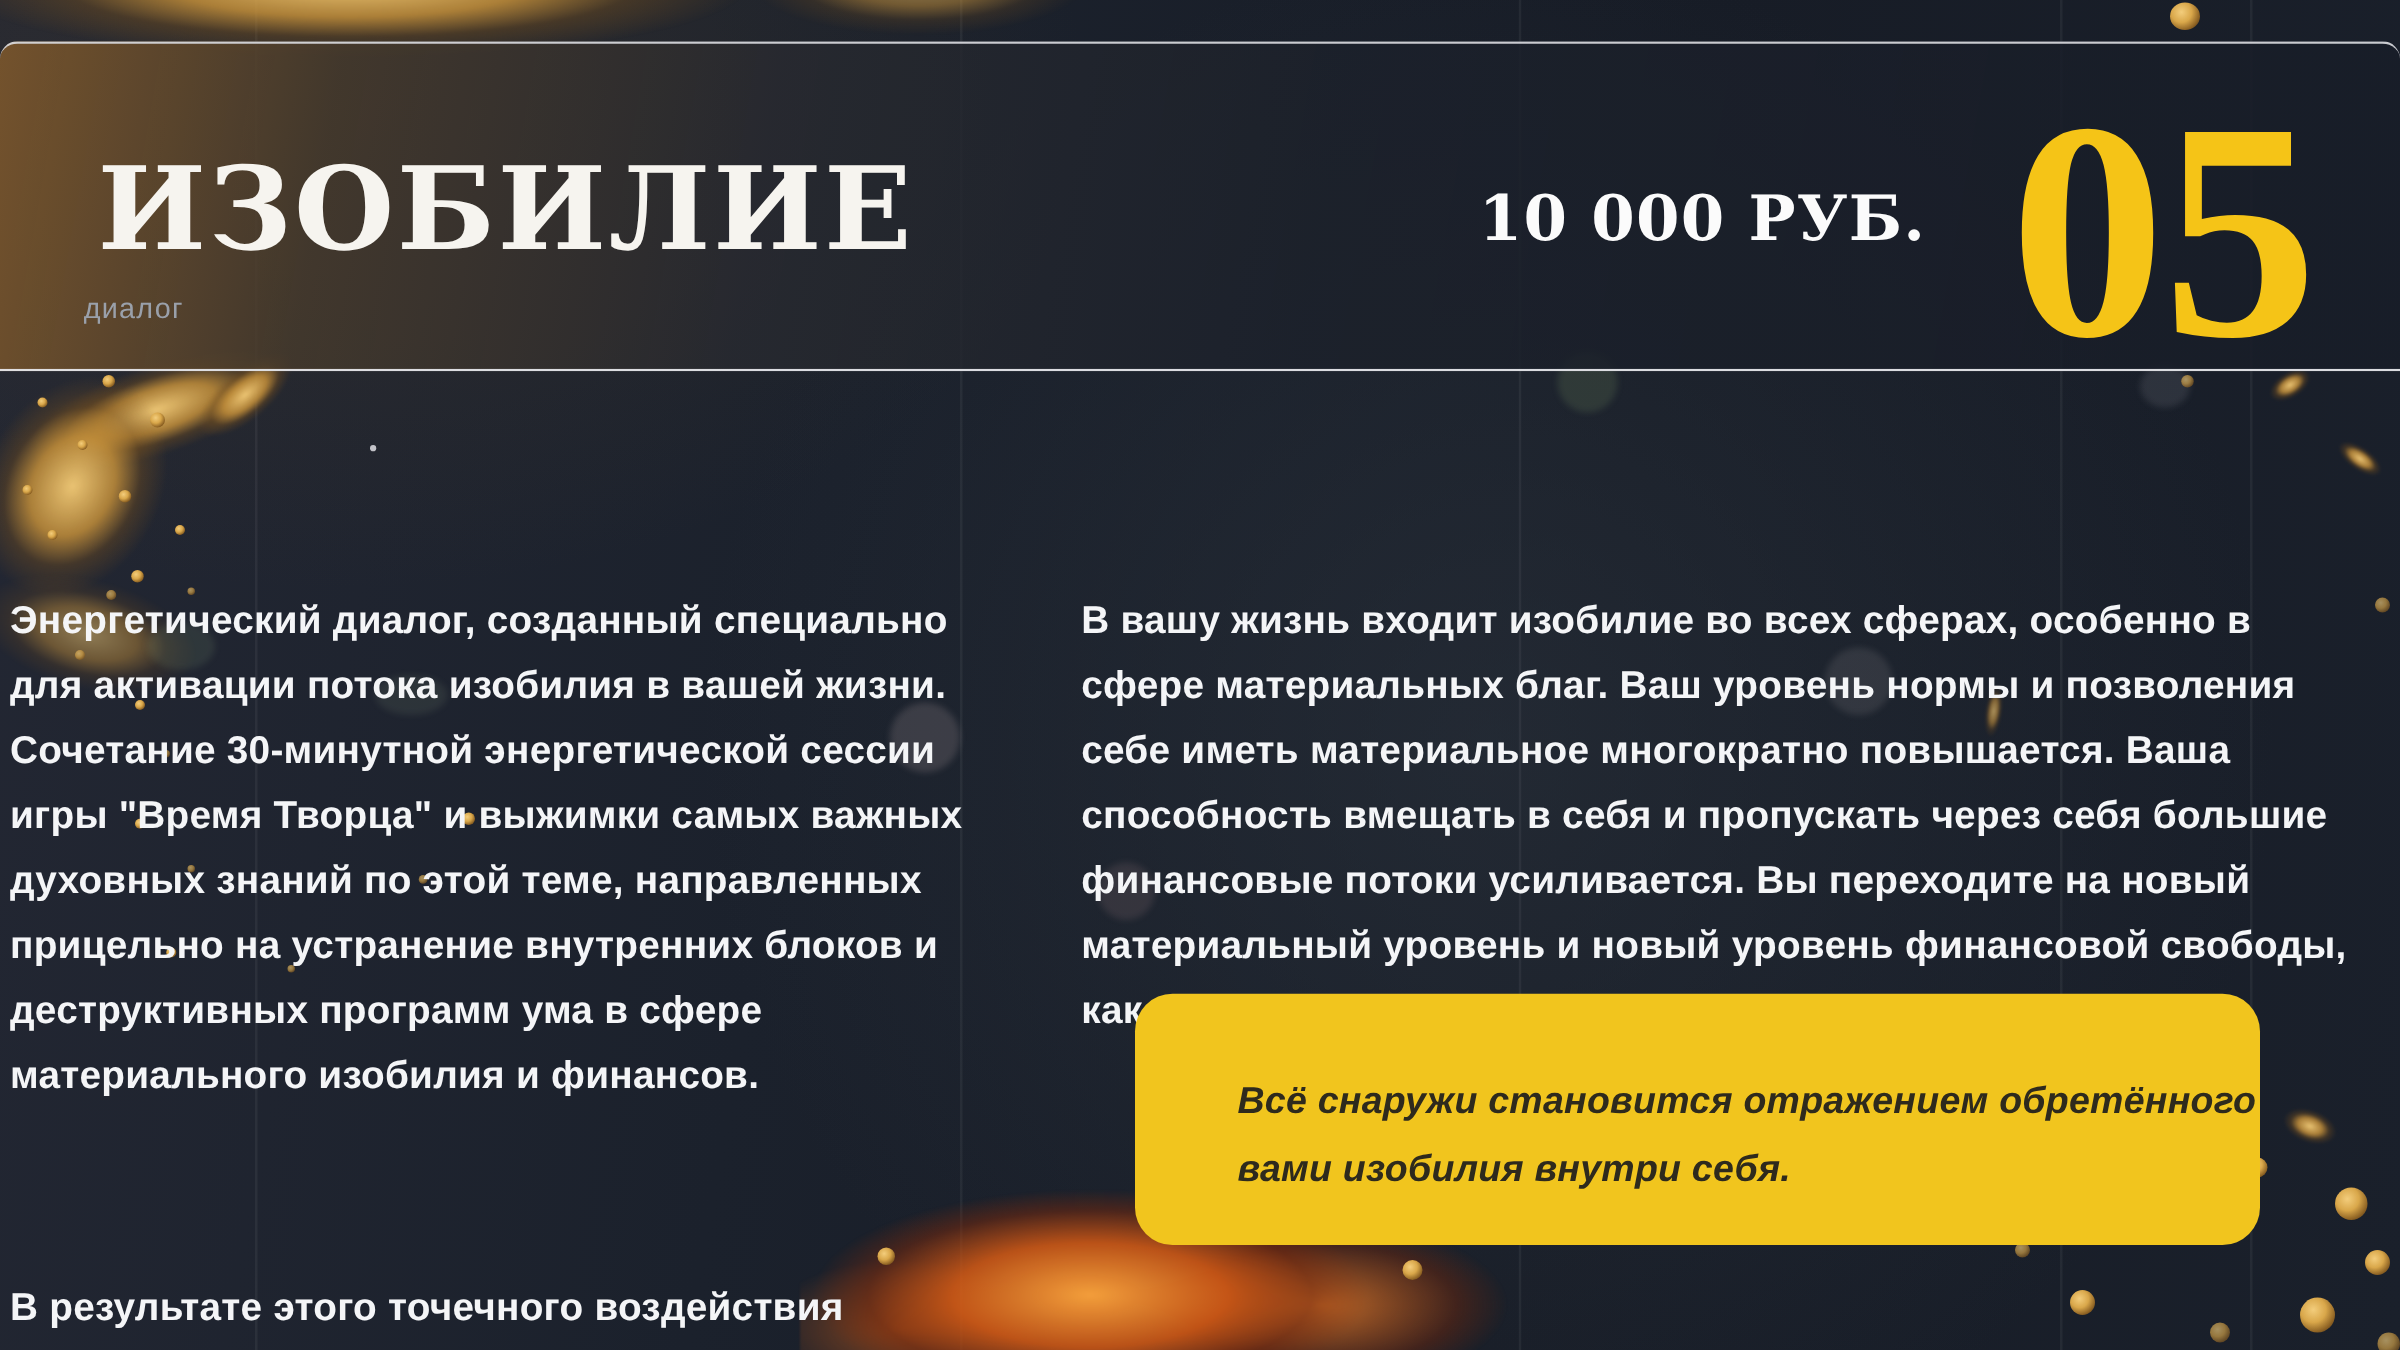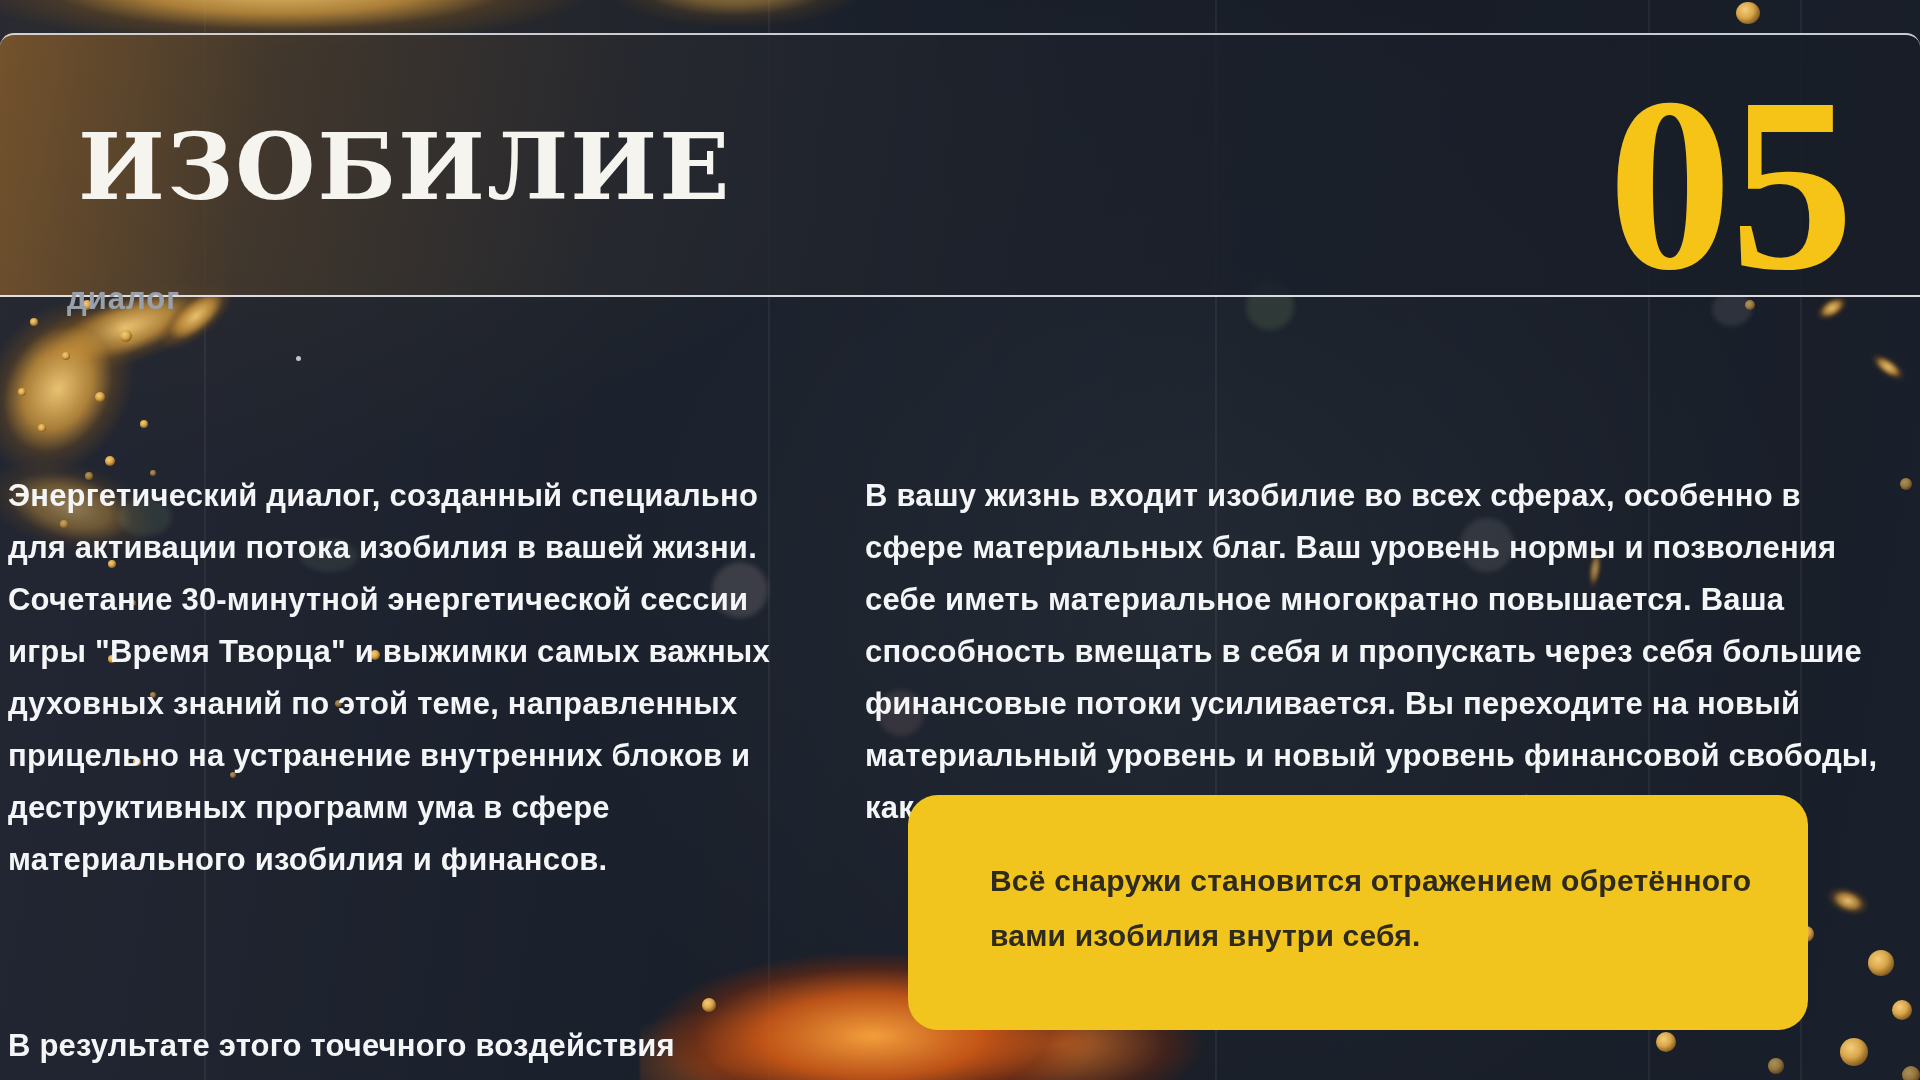--- a/index.html
+++ b/index.html
@@ -36,43 +36,44 @@
     background:linear-gradient(100deg, rgba(122,86,44,.92) 0%, rgba(70,58,44,.85) 14%, rgba(40,42,48,.82) 32%, rgba(28,33,43,.85) 55%, rgba(24,29,40,.9) 100%);
   }
   .title{
     position:absolute; left:78px; top:86px;
     font-family:"DejaVu Serif","Liberation Serif",serif;
     font-weight:bold; font-size:92px; line-height:1; letter-spacing:2px;
     color:#f6f4ef; white-space:pre;
   }
   .subtitle{
     position:absolute; left:67px; top:198px;
-    font-size:31px; font-weight:700; color:#9aa0aa; letter-spacing:1px;margin-top:48px;
+    font-size:23px; font-weight:400; color:#9aa0aa; letter-spacing:1px;
   }
   .price{
     position:absolute; left:1183px; top:110px;
     font-family:"DejaVu Serif","Liberation Serif",serif;
     font-weight:bold; font-size:50px; letter-spacing:1px; color:#fbfbfb; white-space:pre;
   }
   .bignum{
     position:absolute; left:1608px; top:26px;
     font-family:Liberation Serif, serif;
     font-weight:bold; font-size:248px; line-height:1; letter-spacing:-2px;
     color:#F5C417;
   }
   
   .col{position:absolute; z-index:2; color:#f4f5f7; font-weight:bold;
        font-size:31px; line-height:52px; letter-spacing:.2px; white-space:pre;}
   .col-left{left:8px; top:366px;}
   .col-right{left:865px; top:366px;}
   .para2{margin-top:30px;}
   .ybox{
-    position:absolute; left:908px; top:795px; width:900px; height:235px; z-index:2;
+    position:absolute; left:908px; top:795px; width:900px; height:201px; z-index:2;
     background:#F1C51E; border-radius:30px; box-sizing:border-box;
     padding:58px 60px 0 82px;
+    font-style:italic;
   }
   .ybox .boxtext{
     color:#2e2a1d; font-size:30px; line-height:55px; font-weight:bold;
     letter-spacing:.2px; white-space:pre;
   }
 </style>
 </head>
 <body>
 
 <div class="page">
@@ -141,20 +142,21 @@
   <div class="d" style="left:1840px;top:1038px;width:28px;height:28px"></div>
   <div class="d dim" style="left:1768px;top:1058px;width:16px;height:16px"></div>
   <div class="d" style="left:1656px;top:1032px;width:20px;height:20px"></div>
   <div class="d dim" style="left:1612px;top:994px;width:12px;height:12px"></div>
   <div class="d dim" style="left:1640px;top:878px;width:10px;height:10px"></div>
   <div class="d dim" style="left:1902px;top:1066px;width:18px;height:18px"></div>
 
   <div class="header">
     <div class="title">ИЗОБИЛИЕ</div>
     <div class="subtitle">диалог</div>
+    <div class="price">10 000 РУБ.</div>
     <div class="bignum">05</div>
   </div>
 
   <div class="col col-left">
     <div>Энергетический диалог, созданный специально
 для активации потока изобилия в вашей жизни.
 Сочетание 30-минутной энергетической сессии
 игры "Время Творца" и выжимки самых важных
 духовных знаний по этой теме, направленных
 прицельно на устранение внутренних блоков и

